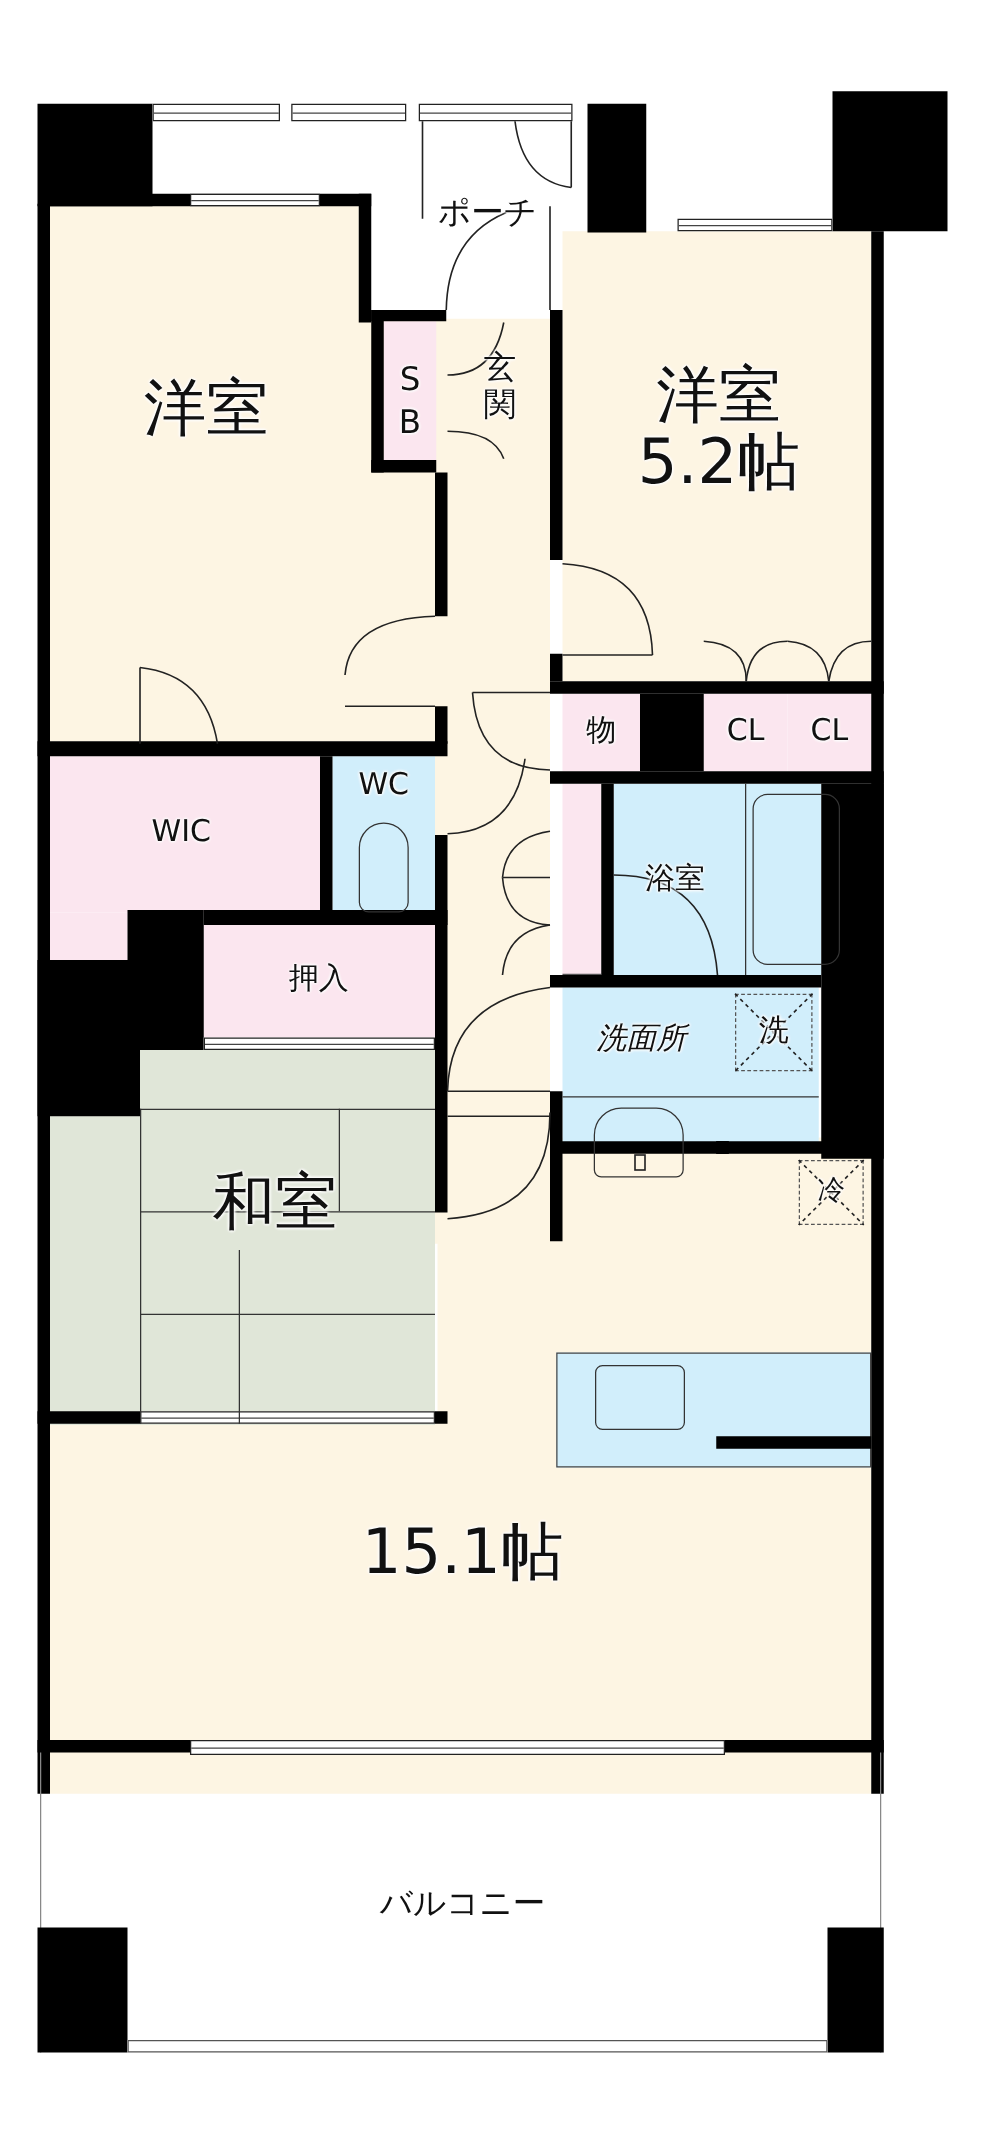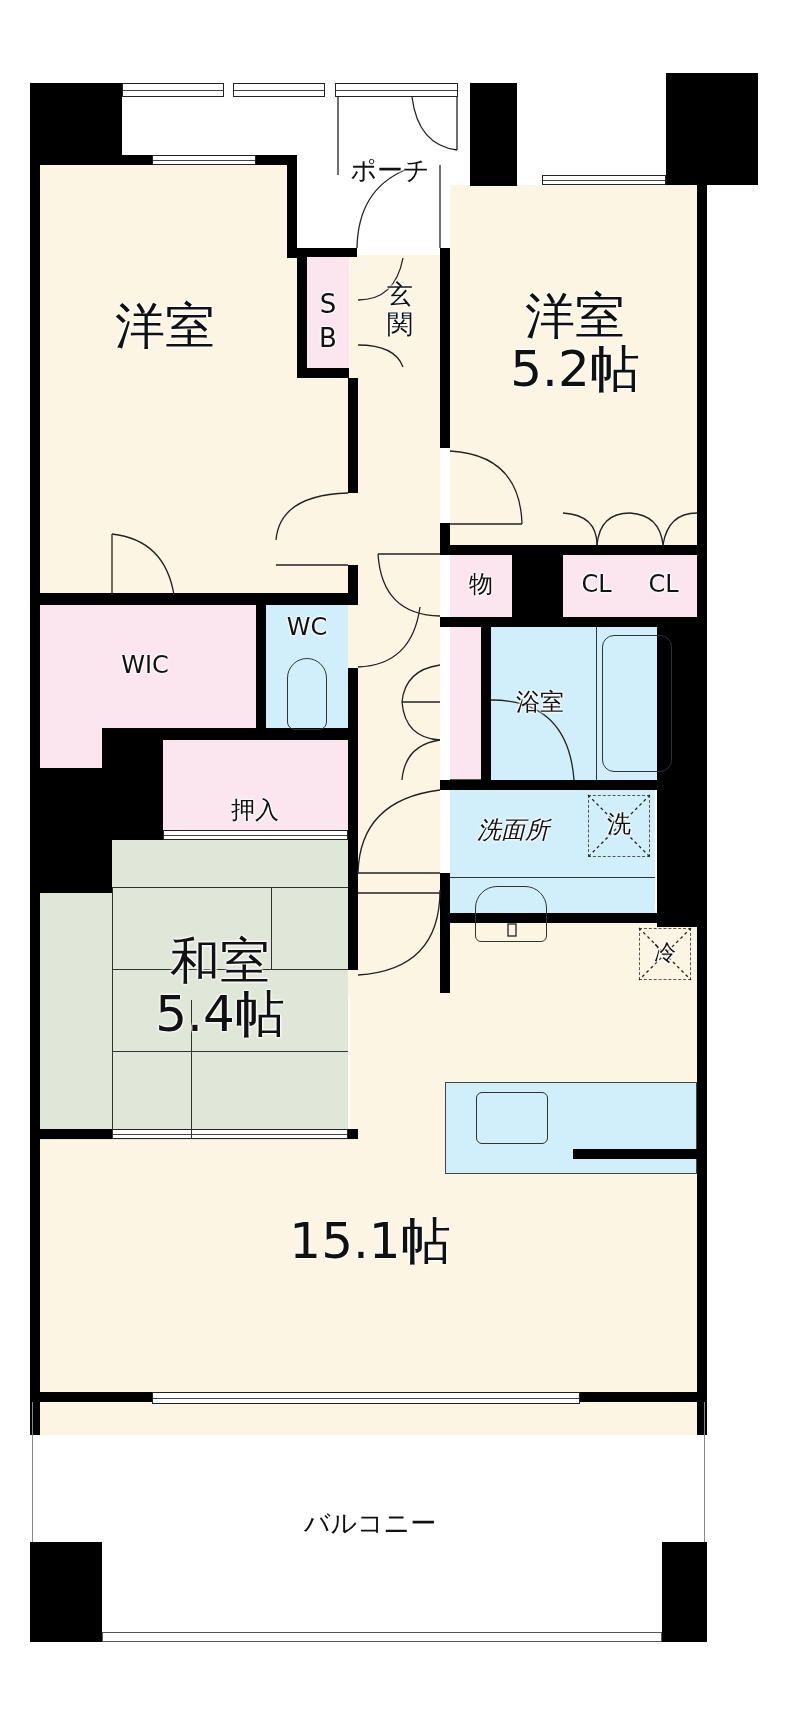--- a/index.html
+++ b/index.html
@@ -188,39 +188,38 @@
   <div>洋室</div>
 </div>
 
 <div class="label big" style="left:495px;top:290px;width:160px;">
   <div>洋室</div>
   <div>5.2帖</div>
 </div>
 
 <div class="label big" style="left:145px;top:935px;width:150px;">
   <div>和室</div>
-  <div>5.4帖</div>
 </div>
 
 <div class="label big" style="left:270px;top:1215px;width:200px;">
   <div>15.1帖</div>
 </div>
 
 <div class="label mid" style="left:335px;top:157px;width:110px;">ポーチ</div>
 
 <div class="label mid" style="left:385px;top:280px;width:30px;white-space:normal;line-height:1.15;">玄関</div>
 
 <div class="label mid" style="left:307px;top:288px;width:42px;line-height:1.3;">
   <div>S</div>
   <div>B</div>
 </div>
 
 <div class="label small" style="left:100px;top:653px;width:90px;">WIC</div>
 <div class="label small" style="left:266px;top:615px;width:82px;">WC</div>
-<div class="label small" style="left:205px;top:770px;width:100px;margin-top:28px;">押入</div>
+<div class="label small" style="left:205px;top:770px;width:100px;">押入</div>
 <div class="label small" style="left:450px;top:572px;width:62px;">物</div>
 <div class="label small" style="left:563px;top:572px;width:67px;">CL</div>
 <div class="label small" style="left:630px;top:572px;width:67px;">CL</div>
 <div class="label small" style="left:500px;top:690px;width:80px;">浴室</div>
 <div class="label small" style="left:458px;top:818px;width:110px;font-style:italic;">洗面所</div>
 <div class="label small" style="left:588px;top:812px;width:62px;">洗</div>
 <div class="label small" style="left:639px;top:941px;width:52px;font-size:22px;">冷</div>
 <div class="label mid" style="left:260px;top:1510px;width:220px;">バルコニー</div>
 
 </body></html>

